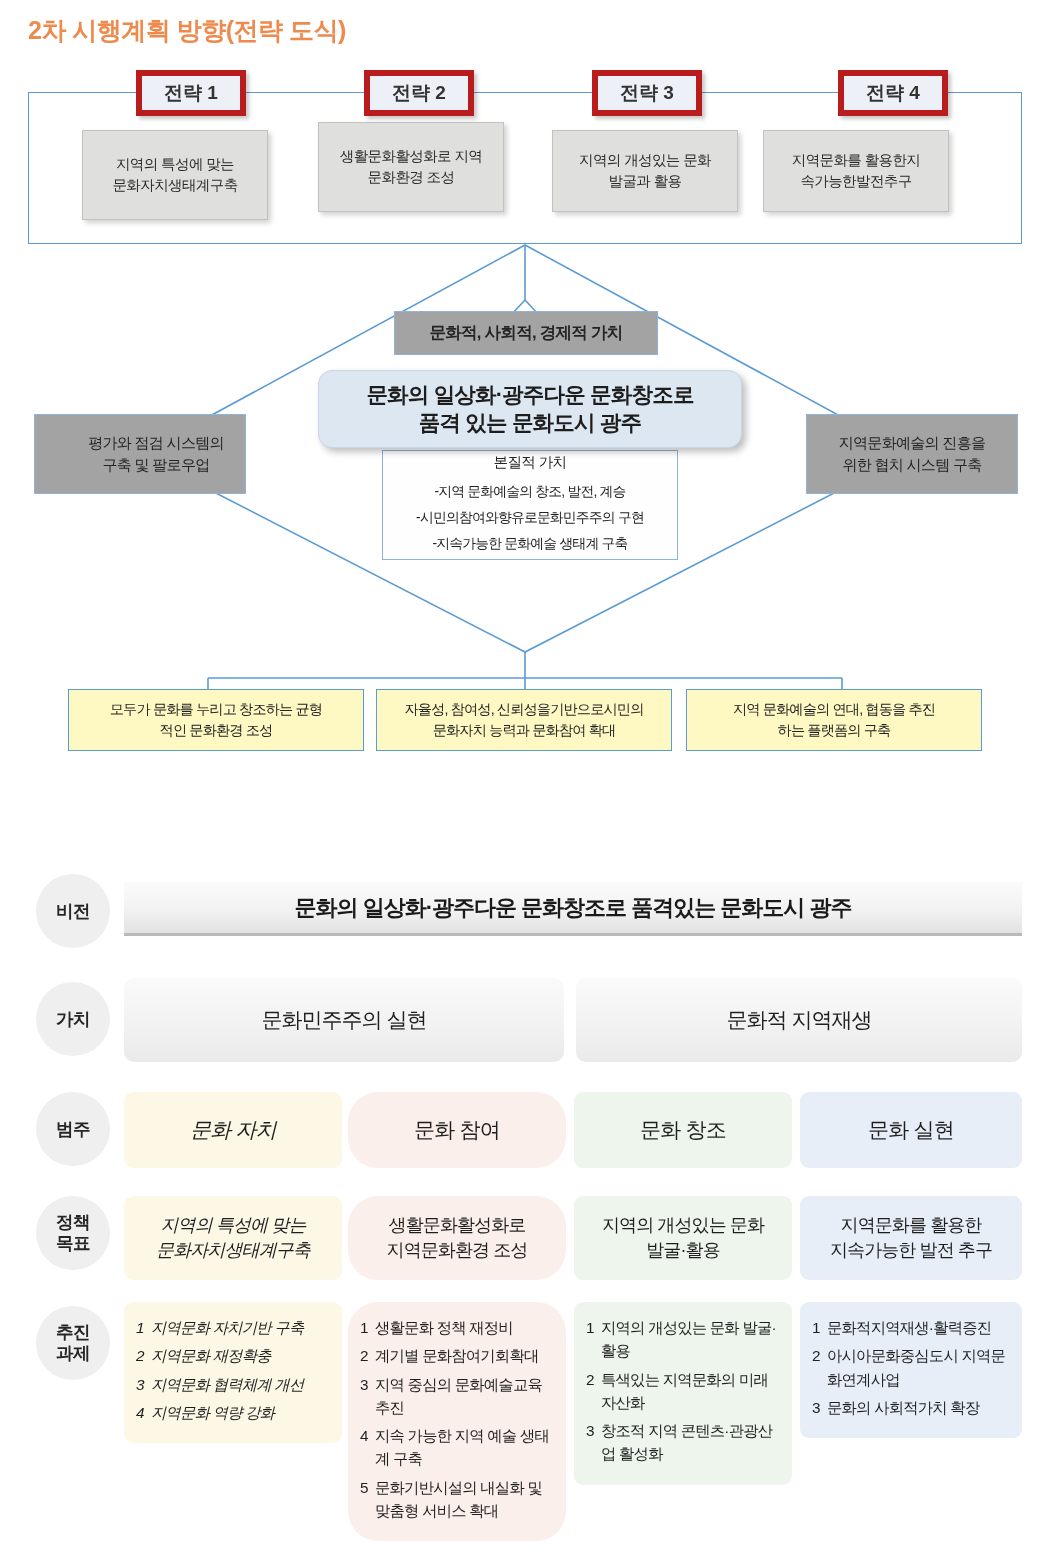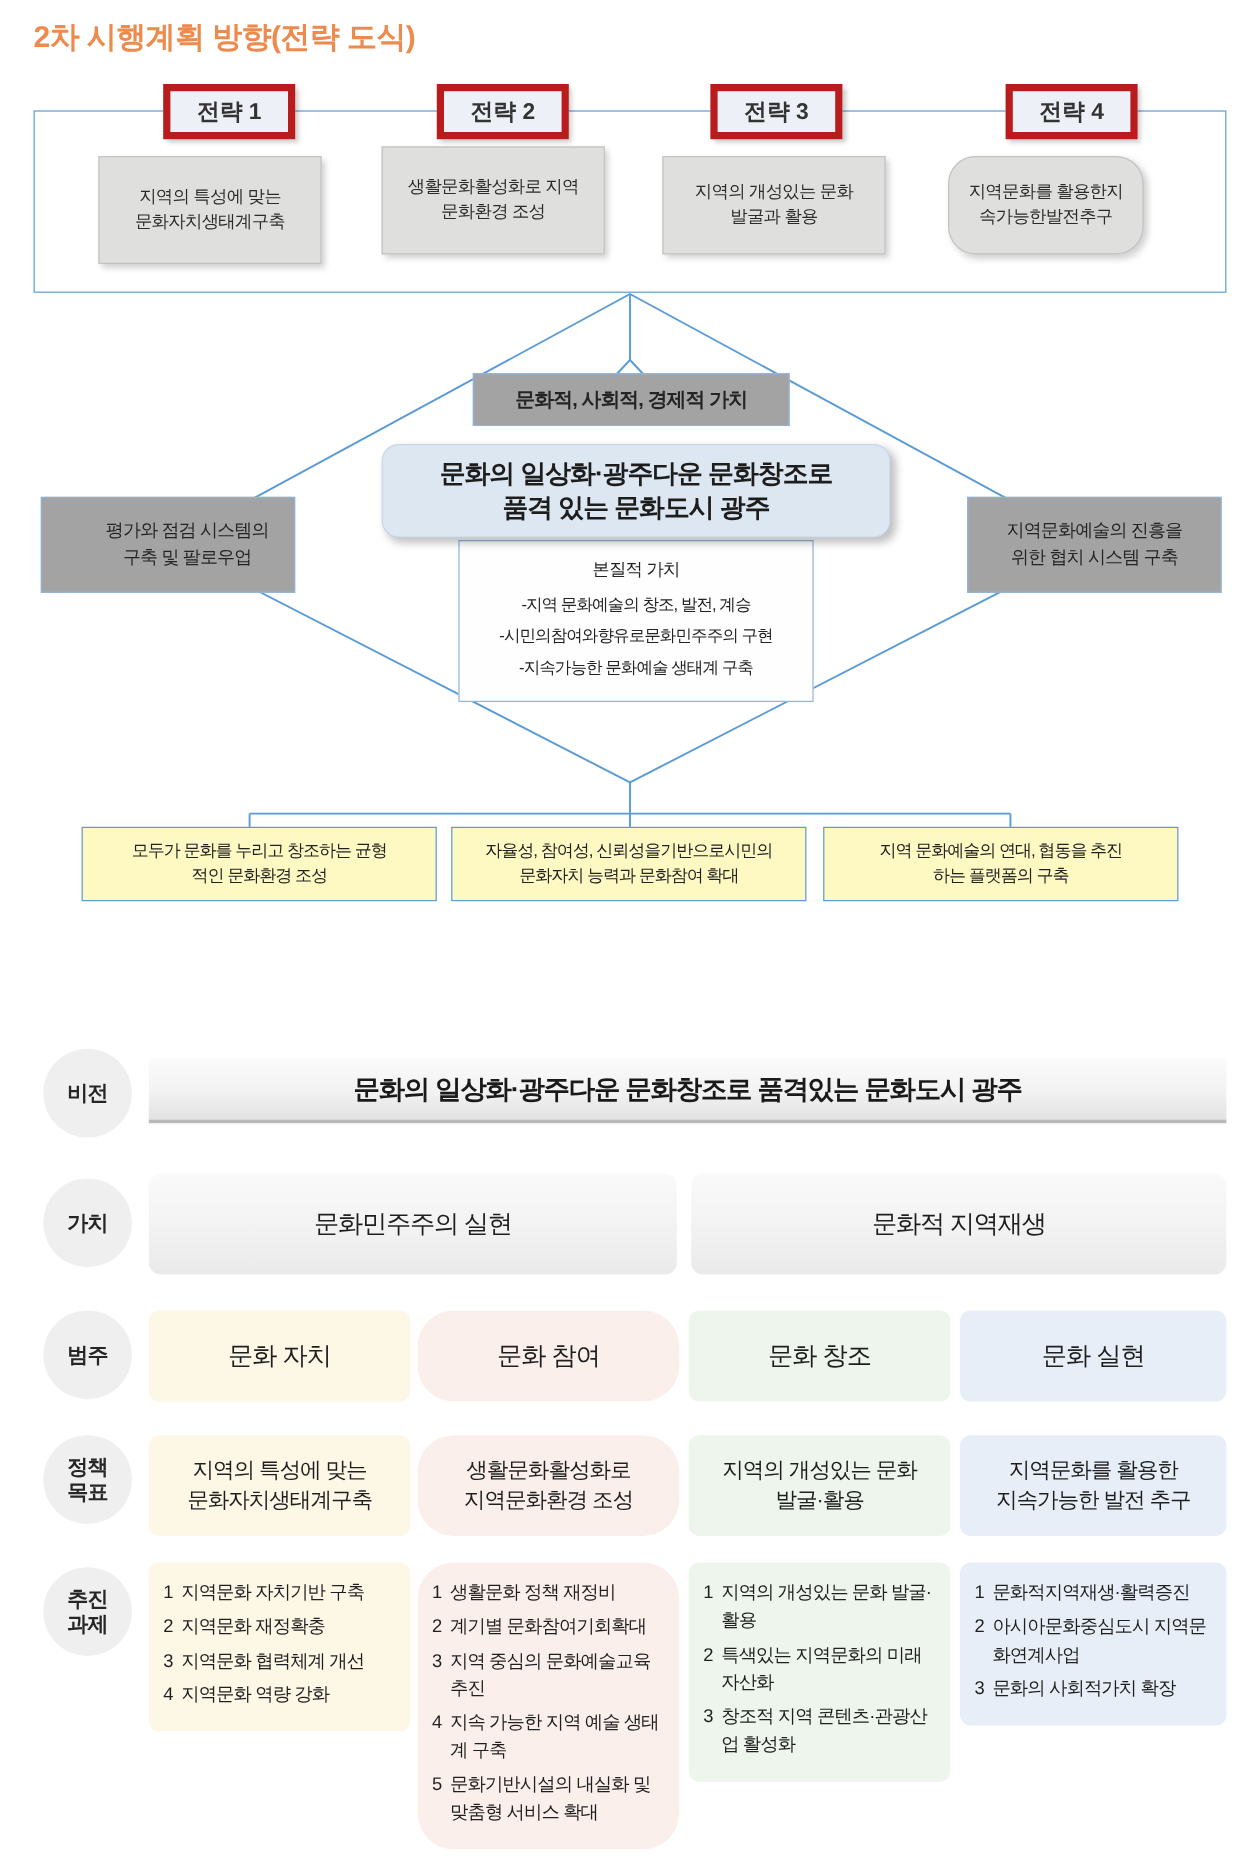--- a/index.html
+++ b/index.html
@@ -91,21 +91,21 @@
     justify-content: center;
     text-align: center;
     font-size: 21.5px;
     font-weight: bold;
     line-height: 1.32;
     letter-spacing: -0.8px;
     color: #1d1d1d;
     z-index: 6;
   }
   #core-values-box {
-    left: 382px; top: 450px; width: 296px; height: 135px;
+    left: 382px; top: 450px; width: 296px; height: 110px;
     border: 1.3px solid #8FB4DC;
     background: #FEFEFE;
     display: flex;
     flex-direction: column;
     align-items: center;
     justify-content: center;
     text-align: center;
     padding-top: 0;
     z-index: 3;
   }
@@ -211,41 +211,41 @@
     letter-spacing: -0.75px;
     color: #1f1f1f;
   }
   .task-item {
     display: flex;
     margin-bottom: 5px;
   }
   .task-num { width: 15px; flex: none; }
   .task-txt { flex: 1; }
 
-  .c1 { background: #FDF7E6; }
+  .c1 { background: #FDF7E6; font-style: italic; }
   .c2 { background: #FBEFEC; border-radius: 30px; }
   .c3 { background: #EDF5EC; }
   .c4 { background: #E7EEF8; }
 </style>
 </head>
 <body>
 
 <div class="abs" id="page-title">2차 시행계획 방향(전략 도식)</div>
 
 <div class="abs" id="strategy-container"></div>
 
 <div class="abs strategy-tab" style="left:136px; top:70px; width:110px;">전략 1</div>
 <div class="abs strategy-tab" style="left:364px; top:70px; width:110px;">전략 2</div>
 <div class="abs strategy-tab" style="left:592px; top:70px; width:110px;">전략 3</div>
 <div class="abs strategy-tab" style="left:838px; top:70px; width:110px;">전략 4</div>
 
 <div class="abs strategy-box" style="left:82px; top:130px; width:186px; height:90px;">지역의 특성에 맞는<br>문화자치생태계구축</div>
 <div class="abs strategy-box" style="left:318px; top:122px; width:186px; height:90px;">생활문화활성화로 지역<br>문화환경 조성</div>
 <div class="abs strategy-box" style="left:552px; top:130px; width:186px; height:82px;">지역의 개성있는 문화<br>발굴과 활용</div>
-<div class="abs strategy-box" style="left:790px; top:130px; width:163px; height:82px;border-radius:23px;">지역문화를 활용한지<br>속가능한발전추구</div>
+<div class="abs strategy-box" style="left:763px; top:130px; width:186px; height:82px;">지역문화를 활용한지<br>속가능한발전추구</div>
 
 <svg class="abs" id="diamond-svg" viewBox="0 0 1050 470">
 
   <path d="M 525 60 L 478 110" stroke="#5B9BD5" stroke-width="1.6" fill="none"></path>
   <path d="M 525 60 L 572 110" stroke="#5B9BD5" stroke-width="1.6" fill="none"></path>
   <path d="M 525 5 L 525 60" stroke="#5B9BD5" stroke-width="1.6" fill="none"></path>
 
   <path d="M 525 5 L 140 214 L 525 412 L 910 214 Z" stroke="#5B9BD5" stroke-width="1.6" fill="none"></path>
 
   <path d="M 525 412 L 525 438" stroke="#5B9BD5" stroke-width="1.6" fill="none"></path>

